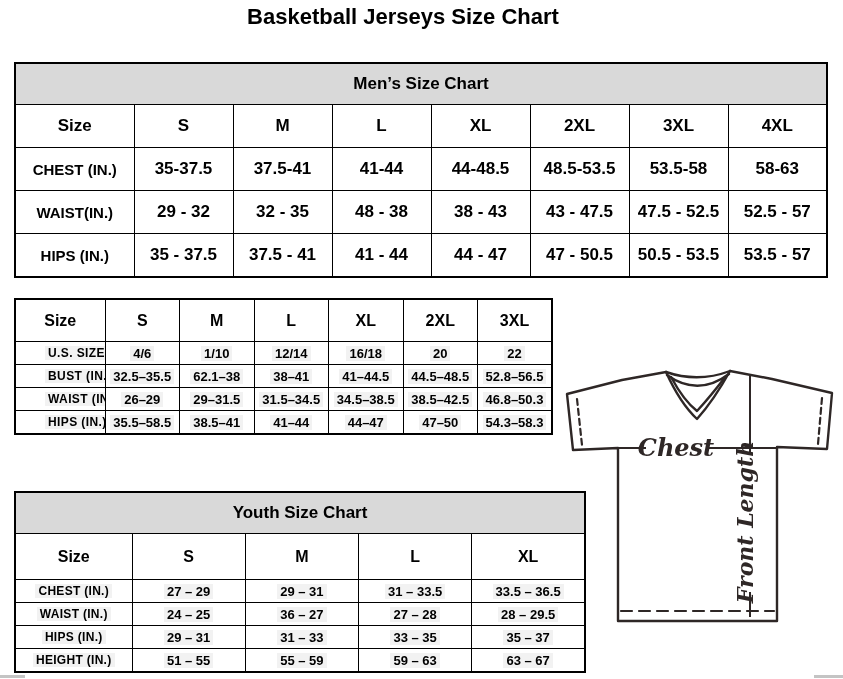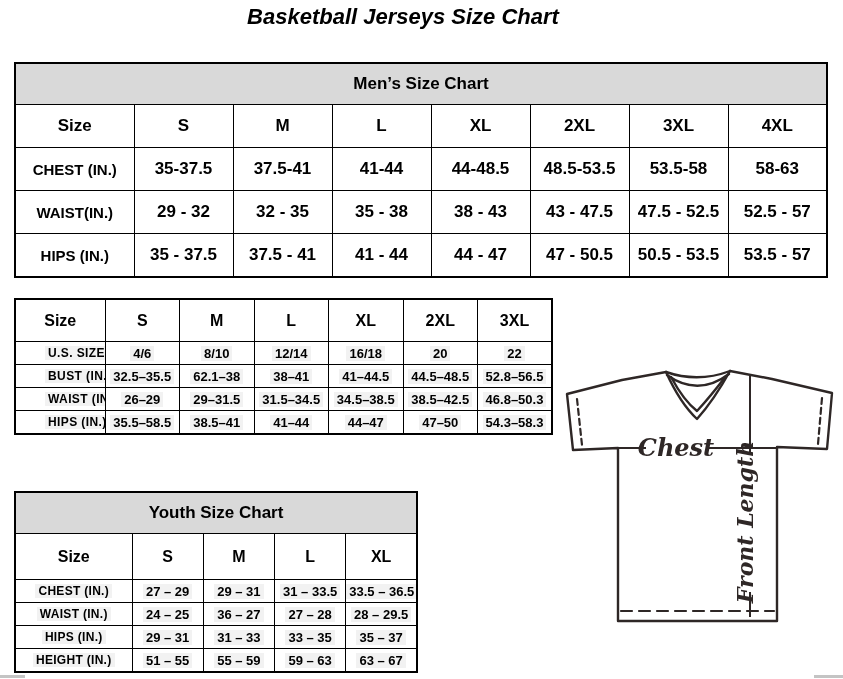--- a/index.html
+++ b/index.html
@@ -4,21 +4,20 @@
 <style>
   html,body{margin:0;padding:0;}
   body{
     width:843px;height:679px;position:relative;background:#ffffff;
     font-family:"Liberation Sans", sans-serif;overflow:hidden;
   }
   .page-title{
     position:absolute;top:4px;left:0;width:806px;margin:0;
     text-align:center;font-size:22px;font-weight:bold;color:#000;
     font-family:"Liberation Sans", sans-serif;
-    font-style:italic;
   }
   table.size-table{
     position:absolute;border-collapse:collapse;table-layout:fixed;
     background:#fff;border:2px solid #000;
   }
   .size-table th,.size-table td{
     border:1px solid #000;text-align:center;vertical-align:middle;
     padding:0;font-weight:bold;color:#000;white-space:nowrap;overflow:hidden;
   }
   .size-table .title-row th{background:#d9d9d9;margin-top:48px;}
@@ -30,21 +29,21 @@
   #men-table .data-row td{height:42px;font-size:17px;}
   #men-table .data-row .row-label{font-size:15px;}
   #men-table .hl{background:transparent;padding:0;}
   
   #women-table{left:14px;top:298px;width:539px;}
   #women-table .title-row th{height:39px;font-size:17px;}
   #women-table .header-row th{height:41px;font-size:16px;}
   #women-table .data-row td{height:22px;font-size:13px;}
   #women-table .data-row .row-label{font-size:12px;letter-spacing:.4px;padding-left:29px;}
   
-  #youth-table{left:14px;top:491px;width:404px;border-radius:26px;}
+  #youth-table{left:14px;top:491px;width:572px;border-radius:26px;}
   #youth-table .title-row th{height:40px;font-size:17px;}
   #youth-table .header-row th{height:45px;font-size:16px;}
   #youth-table .data-row td{height:22px;font-size:13px;}
   #youth-table .data-row .row-label{font-size:12px;letter-spacing:.3px;}
   
   #jersey{position:absolute;left:558px;top:362px;width:285px;height:268px;}
   .diagram-label{
     font-family:"DejaVu Serif", serif;font-style:italic;font-weight:bold;
     font-size:24px;fill:#2e2726;
   }
@@ -93,21 +92,21 @@
           <td class="cell"><span class="hl">41-44</span></td>
           <td class="cell"><span class="hl">44-48.5</span></td>
           <td class="cell"><span class="hl">48.5-53.5</span></td>
           <td class="cell"><span class="hl">53.5-58</span></td>
           <td class="cell"><span class="hl">58-63</span></td>
         </tr>
         <tr class="data-row">
           <td class="row-label"><span class="hl">WAIST(IN.)</span></td>
           <td class="cell"><span class="hl">29 - 32</span></td>
           <td class="cell"><span class="hl">32 - 35</span></td>
-          <td class="cell"><span class="hl">35 - 38</span></td>
+          <td class="cell"><span class="hl">48 - 38</span></td>
           <td class="cell"><span class="hl">38 - 43</span></td>
           <td class="cell"><span class="hl">43 - 47.5</span></td>
           <td class="cell"><span class="hl">47.5 - 52.5</span></td>
           <td class="cell"><span class="hl">52.5 - 57</span></td>
         </tr>
         <tr class="data-row">
           <td class="row-label"><span class="hl">HIPS (IN.)</span></td>
           <td class="cell"><span class="hl">35 - 37.5</span></td>
           <td class="cell"><span class="hl">37.5 - 41</span></td>
           <td class="cell"><span class="hl">41 - 44</span></td>
@@ -135,21 +134,21 @@
           <th>S</th>
           <th>M</th>
           <th>L</th>
           <th>XL</th>
           <th>2XL</th>
           <th>3XL</th>
         </tr>
         <tr class="data-row">
           <td class="row-label"><span class="hl">U.S. SIZE</span></td>
           <td class="cell"><span class="hl">4/6</span></td>
-          <td class="cell"><span class="hl">8/10</span></td>
+          <td class="cell"><span class="hl">1/10</span></td>
           <td class="cell"><span class="hl">12/14</span></td>
           <td class="cell"><span class="hl">16/18</span></td>
           <td class="cell"><span class="hl">20</span></td>
           <td class="cell"><span class="hl">22</span></td>
         </tr>
         <tr class="data-row">
           <td class="row-label"><span class="hl">BUST (IN.)</span></td>
           <td class="cell"><span class="hl">32.5–35.5</span></td>
           <td class="cell"><span class="hl">62.1–38</span></td>
           <td class="cell"><span class="hl">38–41</span></td>

